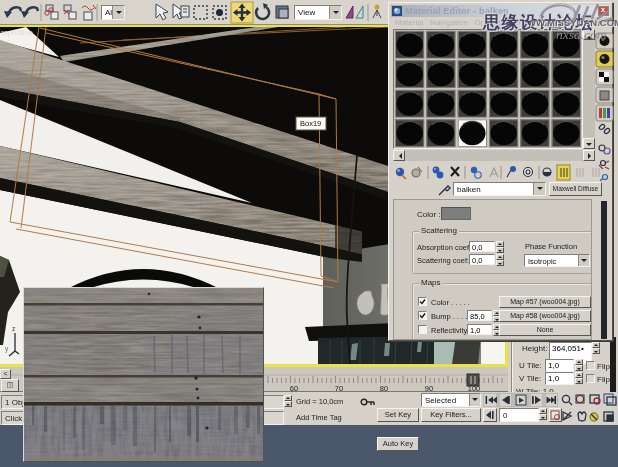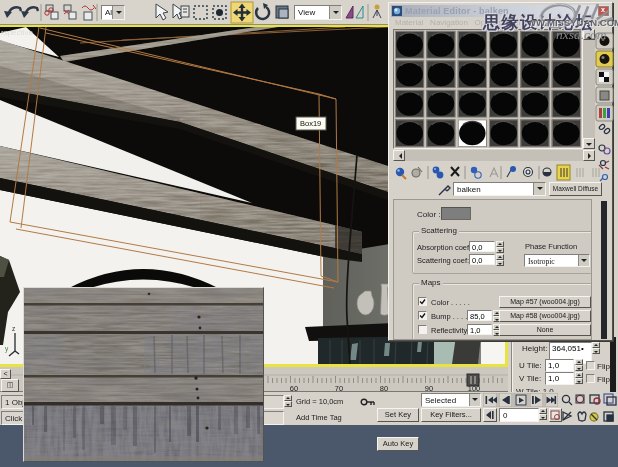--- a/index.html
+++ b/index.html
@@ -629,21 +629,21 @@
       <span class="abs" style="left:5px;top:52px;font-size:7.5px;color:#222;">Scattering coef:</span>
       <div class="abs sunken" style="left:57px;top:50px;width:26px;height:11px;">
             <span style="position:absolute;left:2px;top:1px;font-size:7.5px;">0,0</span>
           </div>
       <div class="abs" style="left:84px;top:50px;">
             <div class="spu"></div>
             <div class="spd"></div>
           </div>
       <span class="abs" style="left:113px;top:38px;font-size:7.5px;color:#222;">Phase Function</span>
       <div class="abs sunken" style="left:112px;top:50px;width:66px;height:13px;">
-        <span style="position:absolute;left:3px;top:2px;font-size:7.5px;color:#111;font-family:Liberation Serif, serif;">Isotropic</span>
+        <span style="position:absolute;left:3px;top:2px;font-size:7.5px;color:#111;">Isotropic</span>
         <div class="abs" style="right:0;top:0;width:11px;height:11px;background:#cfccc4;border-left:1px solid #8a8880;">
               <div class="abs" style="left:2px;top:4px;width:0;height:0;border:3px solid transparent;border-top-color:#222;"></div>
             </div>
       </div>
 
       <div class="abs" style="left:0px;top:79px;width:181px;height:60px;border:1px solid #a8a49c;border-radius:2px;box-shadow:inset 1px 1px 0 #e8e6e0;"></div>
       <span class="abs" style="left:7px;top:74px;font-size:8px;color:#222;background:#cfcbc3;padding:0 2px;">Maps</span>
       <div class="abs sunken" style="left:6px;top:93px;width:9px;height:9px;background:#f4f2ee;">
             <svg style="position:absolute;left:0;top:0" width="7" height="7" viewBox="0 0 7 7">
               <path d="M1 3.5 l2 2 3 -4" stroke="#111" fill="none" stroke-width="1.3"></path>

